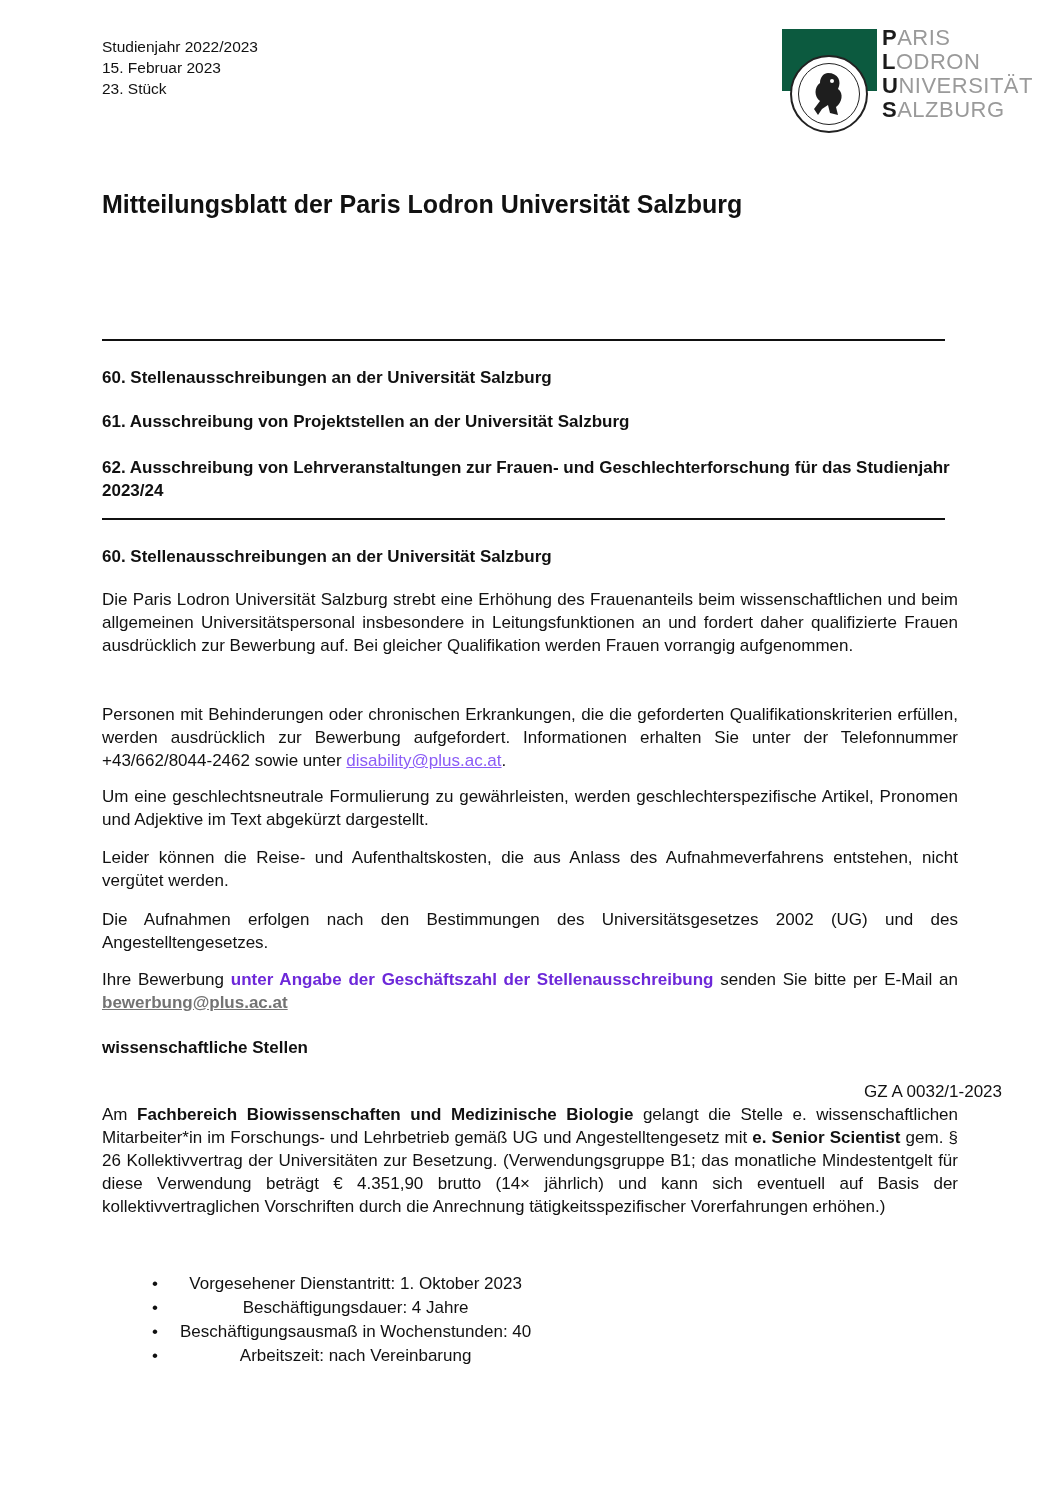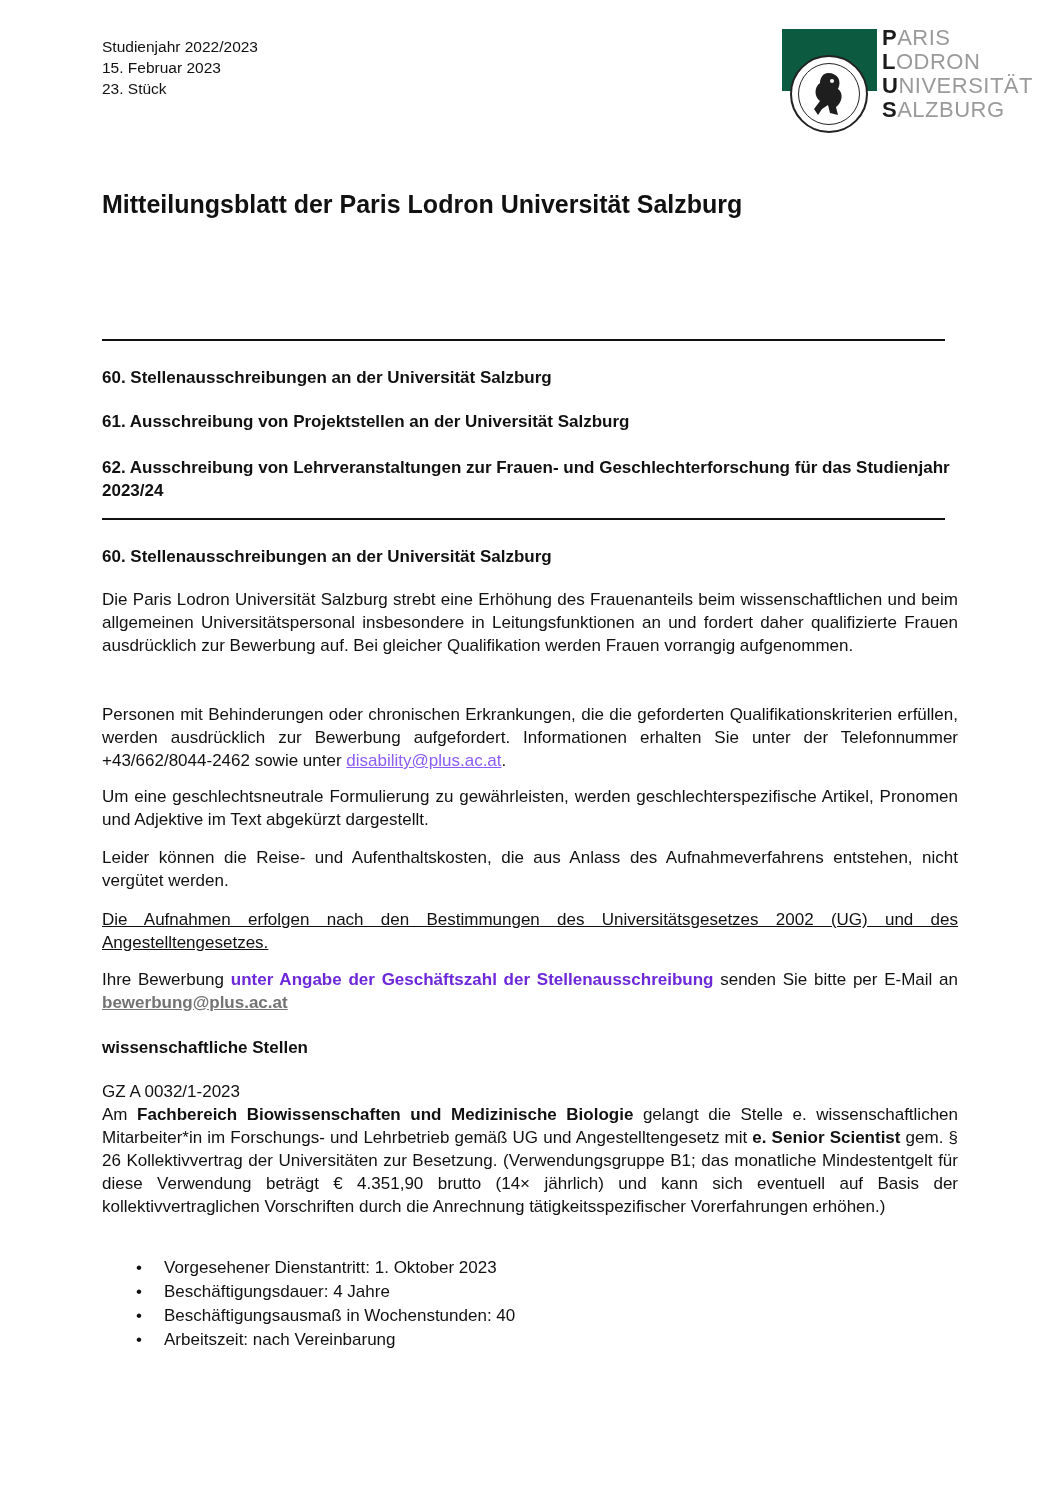--- a/index.html
+++ b/index.html
@@ -15,21 +15,21 @@
   .logo-lion { position: absolute; left: 16px; top: 12px; width: 40px; height: 50px; }
   .logo-text { position: absolute; left: 122px; top: 4px; font-size: 22px; line-height: 24px; color: #9a9a9a; letter-spacing: 0.5px; }
   .logo-text b { color: #1b1b1b; }
   h1 { position: absolute; left: 102px; top: 190px; margin: 0; font-size: 25px; font-weight: bold; }
   .rule { position: absolute; left: 102px; width: 843px; height: 0; border-top: 2px solid #111; }
   .toc { position: absolute; left: 102px; width: 860px; font-size: 17px; font-weight: bold; line-height: 23px; }
   .para { position: absolute; left: 102px; width: 856px; font-size: 17px; line-height: 23px; text-align: justify; }
   .red { color: #6d28d9; font-weight: bold; }
   a.link { color: #8b5cf6; text-decoration: underline; }
   a.link-bold { color: #737373; text-decoration: underline; font-weight: bold; }
-  ul.bullets { position: absolute; left: 102px; top: 1256px; margin: 0; padding: 0; list-style: none; font-size: 17px; line-height: 24px; }
+  ul.bullets { position: absolute; left: 102px; top: 1256px; margin: 16px; padding: 0; list-style: none; font-size: 17px; line-height: 24px; text-align: center; }
   ul.bullets li { position: relative; padding-left: 62px; }
   ul.bullets li::before { content: "\2022"; position: absolute; left: 34px; }
 </style>
 </head>
 <body>
 
 <div class="meta">
   <div>Studienjahr 2022/2023</div>
   <div>15. Februar 2023</div>
   <div>23. Stück</div>
@@ -67,29 +67,29 @@
 <div class="para" style="top:588px;">Die Paris Lodron Universität Salzburg strebt eine Erhöhung des Frauenanteils beim wissenschaftlichen und beim allgemeinen Universitätspersonal insbesondere in Leitungsfunktionen an und fordert daher qualifizierte Frauen ausdrücklich zur Bewerbung auf. Bei gleicher Qualifikation werden Frauen vorrangig aufgenommen.</div>
 
 <div class="para" style="top:703px;">
   <span>Personen mit Behinderungen oder chronischen Erkrankungen, die die geforderten Qualifikationskriterien erfüllen, werden ausdrücklich zur Bewerbung aufgefordert. Informationen erhalten Sie unter der Telefonnummer +43/662/8044-2462 sowie unter </span><a class="link" href="#">disability@plus.ac.at</a><span>.</span>
 </div>
 
 <div class="para" style="top:785px;">Um eine geschlechtsneutrale Formulierung zu gewährleisten, werden geschlechterspezifische Artikel, Pronomen und Adjektive im Text abgekürzt dargestellt.</div>
 
 <div class="para" style="top:846px;">Leider können die Reise- und Aufenthaltskosten, die aus Anlass des Aufnahmeverfahrens entstehen, nicht vergütet werden.</div>
 
-<div class="para" style="top:908px;text-decoration:underline;">Die Aufnahmen erfolgen nach den Bestimmungen des Universitätsgesetzes 2002 (UG) und des Angestelltengesetzes.</div>
+<div class="para" style="top:908px;">Die Aufnahmen erfolgen nach den Bestimmungen des Universitätsgesetzes 2002 (UG) und des Angestelltengesetzes.</div>
 
 <div class="para" style="top:968px;">
   <span>Ihre Bewerbung </span><span class="red">unter Angabe der Geschäftszahl der Stellenausschreibung</span><span> senden Sie bitte per E-Mail an </span><a class="link-bold" href="#">bewerbung@plus.ac.at</a>
 </div>
 
 <div class="toc" style="top:1036px;">wissenschaftliche Stellen</div>
 
-<div class="para" style="top:1080px; text-align:left;">GZ A 0032/1-2023</div>
+<div class="para" style="top:1080px; text-align:right;margin-left:44px;">GZ A 0032/1-2023</div>
 <div class="para" style="top:1103px;">
   <span>Am </span><b>Fachbereich Biowissenschaften und Medizinische Biologie</b><span> gelangt die Stelle e. wissenschaftlichen Mitarbeiter*in im Forschungs- und Lehrbetrieb gemäß UG und Angestelltengesetz mit </span><b>e. Senior Scientist</b><span> gem. § 26 Kollektivvertrag der Universitäten zur Besetzung. (Verwendungsgruppe B1; das monatliche Mindestentgelt für diese Verwendung beträgt € 4.351,90 brutto (14× jährlich) und kann sich eventuell auf Basis der kollektivvertraglichen Vorschriften durch die Anrechnung tätigkeitsspezifischer Vorerfahrungen erhöhen.)</span>
 </div>
 
 <ul class="bullets">
   <li>Vorgesehener Dienstantritt: 1. Oktober 2023</li>
   <li>Beschäftigungsdauer: 4 Jahre</li>
   <li>Beschäftigungsausmaß in Wochenstunden: 40</li>
   <li>Arbeitszeit: nach Vereinbarung</li>
 </ul>

